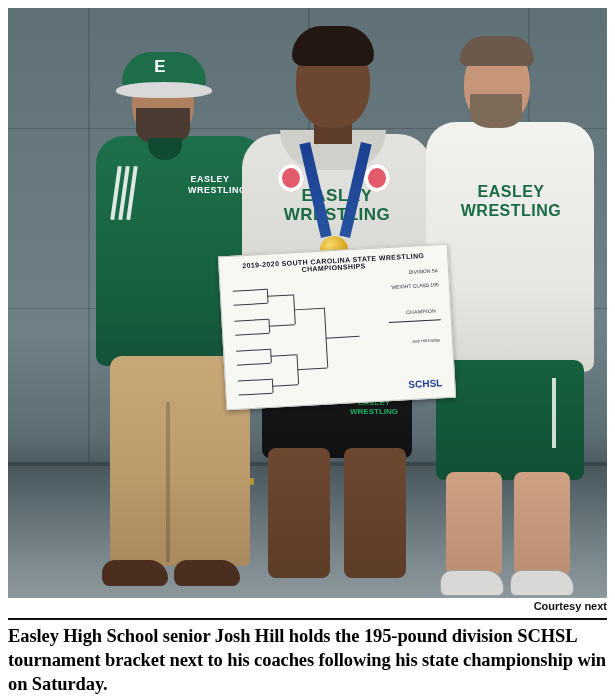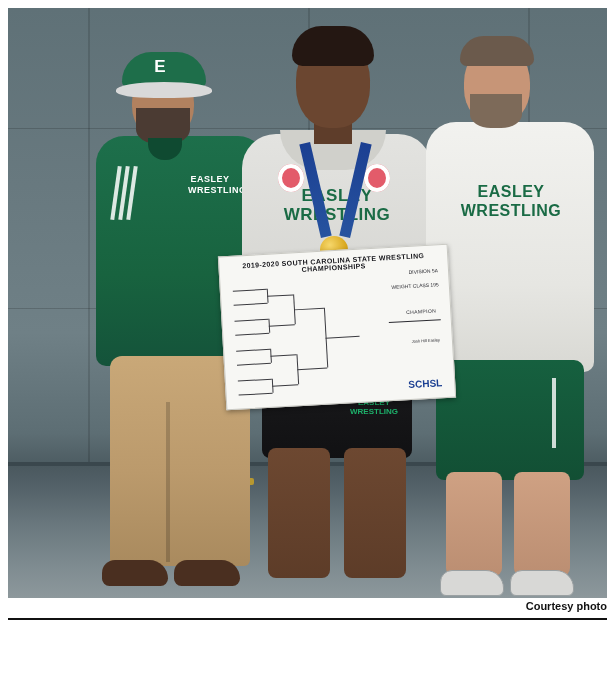--- a/index.html
+++ b/index.html
@@ -473,18 +473,19 @@
 
         <div class="bk-v" style="left:60px; top:71px; height:30px;"></div>
         <div class="bk-h" style="left:60px; top:86px; width:30px;"></div>
 
         <div class="bk-v" style="left:90px; top:26px; height:60px;"></div>
         <div class="bk-h" style="left:90px; top:56px; width:34px;"></div>
       </div>
     </div>
   </div>
 
-  <div class="credit">Courtesy photo</div>
+  <div class="credit">Courtesy next</div>
 
   <div class="rule"></div>
 
+  <div class="caption">Easley High School senior Josh Hill holds the 195-pound division SCHSL tournament bracket next to his coaches following his state championship win on Saturday.</div>
 
 </div>
 
 </body></html>

